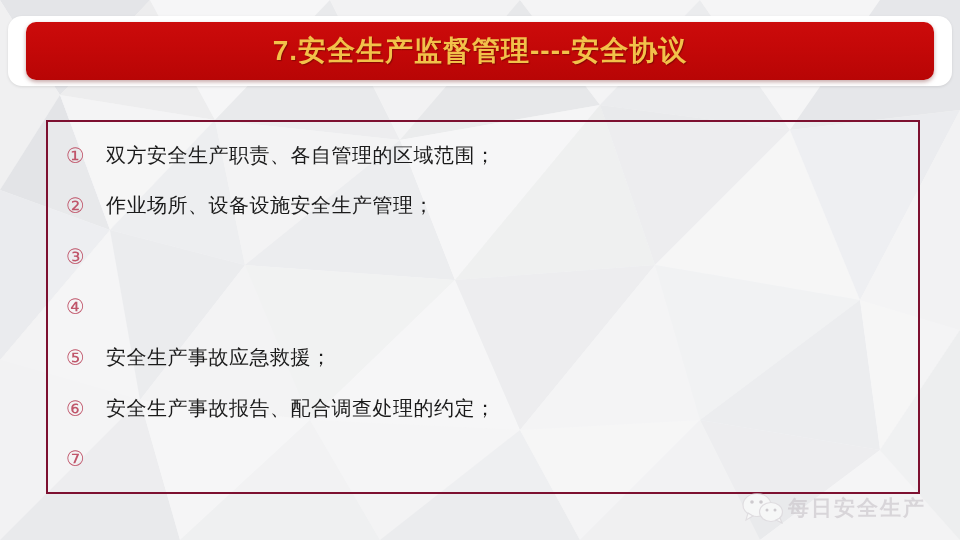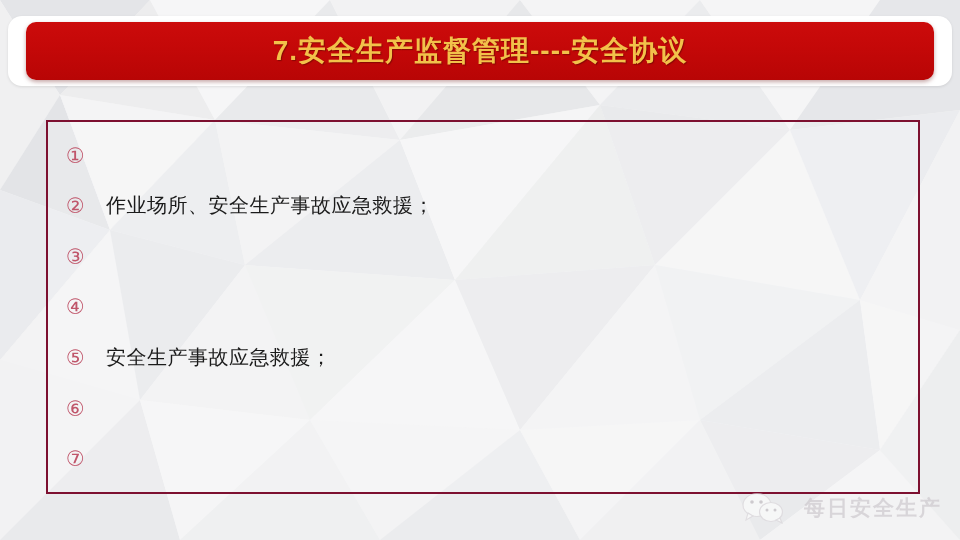--- a/index.html
+++ b/index.html
@@ -108,21 +108,21 @@
 
   
   #watermark {
     position: absolute;
     left: 742px;
     top: 486px;
     width: 210px;
     height: 44px;
     display: flex;
     align-items: center;
-    gap: 20px;
+    gap: 4px;
     opacity: 0.62;
   }
   #wechat-icon {
     flex: 0 0 auto;
     width: 42px;
     height: 32px;
   }
   #watermark-text {
     color: #c9c4c9;
     font-size: 21px;
@@ -193,42 +193,44 @@
     <div id="title-bar">
       <span id="title-text">7.安全生产监督管理----安全协议</span>
     </div>
   </div>
 
   <div id="content-box">
     <div id="list">
 
       <div class="list-item">
         <span class="item-marker">①</span>
+        <span class="item-text">双方安全生产职责、各自管理的区域范围；</span>
       </div>
 
       <div class="list-item">
         <span class="item-marker">②</span>
-        <span class="item-text">作业场所、安全生产事故应急救援；</span>
+        <span class="item-text">作业场所、设备设施安全生产管理；</span>
       </div>
 
       <div class="list-item">
         <span class="item-marker">③</span>
       </div>
 
       <div class="list-item">
         <span class="item-marker">④</span>
       </div>
 
       <div class="list-item">
         <span class="item-marker">⑤</span>
         <span class="item-text">安全生产事故应急救援；</span>
       </div>
 
       <div class="list-item">
         <span class="item-marker">⑥</span>
+        <span class="item-text">安全生产事故报告、配合调查处理的约定；</span>
       </div>
 
       <div class="list-item">
         <span class="item-marker">⑦</span>
       </div>
 
     </div>
   </div>
 
   <div id="watermark">

